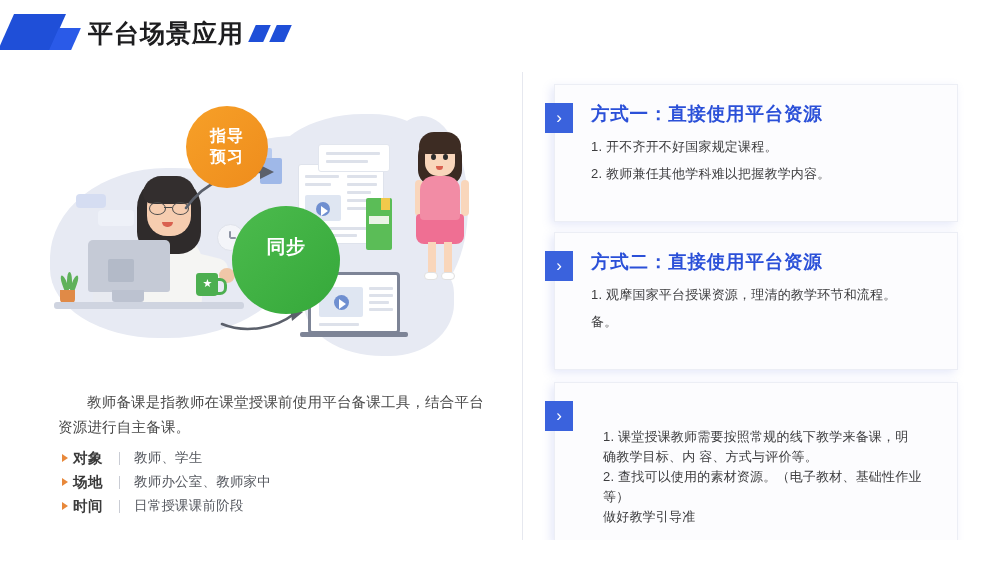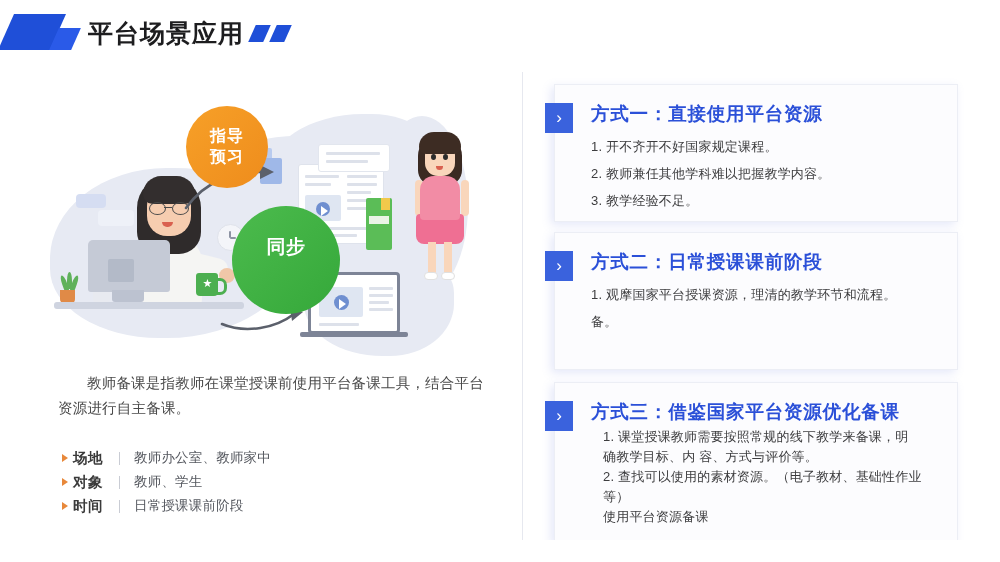--- a/index.html
+++ b/index.html
@@ -413,21 +413,21 @@
   .g-shoe { position: absolute; top: 196px; width: 14px; height: 8px; background: #ffffff; border-radius: 4px; border: 1px solid #e0e0e0; box-sizing: border-box; }
   .g-shoe.s1 { left: 388px; }
   .g-shoe.s2 { left: 405px; }
   .g-arm { position: absolute; top: 104px; width: 8px; height: 36px; background: #f9d6bb; border-radius: 4px; }
   .g-arm.a1 { left: 379px; }
   .g-arm.a2 { left: 425px; }
 
   
   #left-text {
     position: absolute;
-    left: 58px; top: 371px;
+    left: 58px; top: 390px;
     width: 440px;
   }
   .para {
     font-size: 14.5px;
     color: #4a4a4a;
     line-height: 25px;
     text-indent: 2em;
     margin: 0;
     letter-spacing: 0.2px;
   }
@@ -651,62 +651,60 @@
     </div>
   </div>
 
   <div id="left-text">
     <p class="para">教师备课是指教师在课堂授课前使用平台备课工具，结合平台资源进行自主备课。</p>
   </div>
 
   <div id="meta-list">
     <div class="meta-row">
       <span class="meta-bullet"></span>
+      <span class="meta-label">对象</span>
+      <span class="meta-sep"></span>
+      <span class="meta-value">教师、学生</span>
+    </div>
+    <div class="meta-row">
+      <span class="meta-bullet"></span>
       <span class="meta-label">场地</span>
       <span class="meta-sep"></span>
       <span class="meta-value">教师办公室、教师家中</span>
-    </div>
-    <div class="meta-row">
-      <span class="meta-bullet"></span>
-      <span class="meta-label">对象</span>
-      <span class="meta-sep"></span>
-      <span class="meta-value">教师、学生</span>
     </div>
     <div class="meta-row">
       <span class="meta-bullet"></span>
       <span class="meta-label">时间</span>
       <span class="meta-sep"></span>
       <span class="meta-value">日常授课课前阶段</span>
     </div>
   </div>
 
   <div class="card" id="card1">
     <div class="card-marker">›</div>
     <div class="card-title">方式一：直接使用平台资源</div>
     <div class="card-body">
       <div class="card-line">1. 开不齐开不好国家规定课程。</div>
       <div class="card-line">2. 教师兼任其他学科难以把握教学内容。</div>
-      <div class="card-line">3. 教学经验不足。</div>
     </div>
   </div>
 
   <div class="card" id="card2">
     <div class="card-marker">›</div>
-    <div class="card-title">方式二：日常授课课前阶段</div>
+    <div class="card-title">方式二：直接使用平台资源</div>
     <div class="card-body">
       <div class="card-line">1. 观摩国家平台授课资源，理清的教学环节和流程。</div>
       <div class="card-line">备。</div>
     </div>
   </div>
 
   <div class="card" id="card3">
     <div class="card-marker">›</div>
-    <div class="card-title">方式三：借鉴国家平台资源优化备课</div>
     <div class="card-body">
       <div class="card-line">1. 课堂授课教师需要按照常规的线下教学来备课，明</div>
       <div class="card-line">确教学目标、内 容、方式与评价等。</div>
       <div class="card-line">2. 查找可以使用的素材资源。（电子教材、基础性作业</div>
       <div class="card-line">等）</div>
-      <div class="card-line">使用平台资源备课</div>
+      <div class="card-line">做好教学引导准</div>
     </div>
   </div>
 
 </div>
 
 </body></html>

